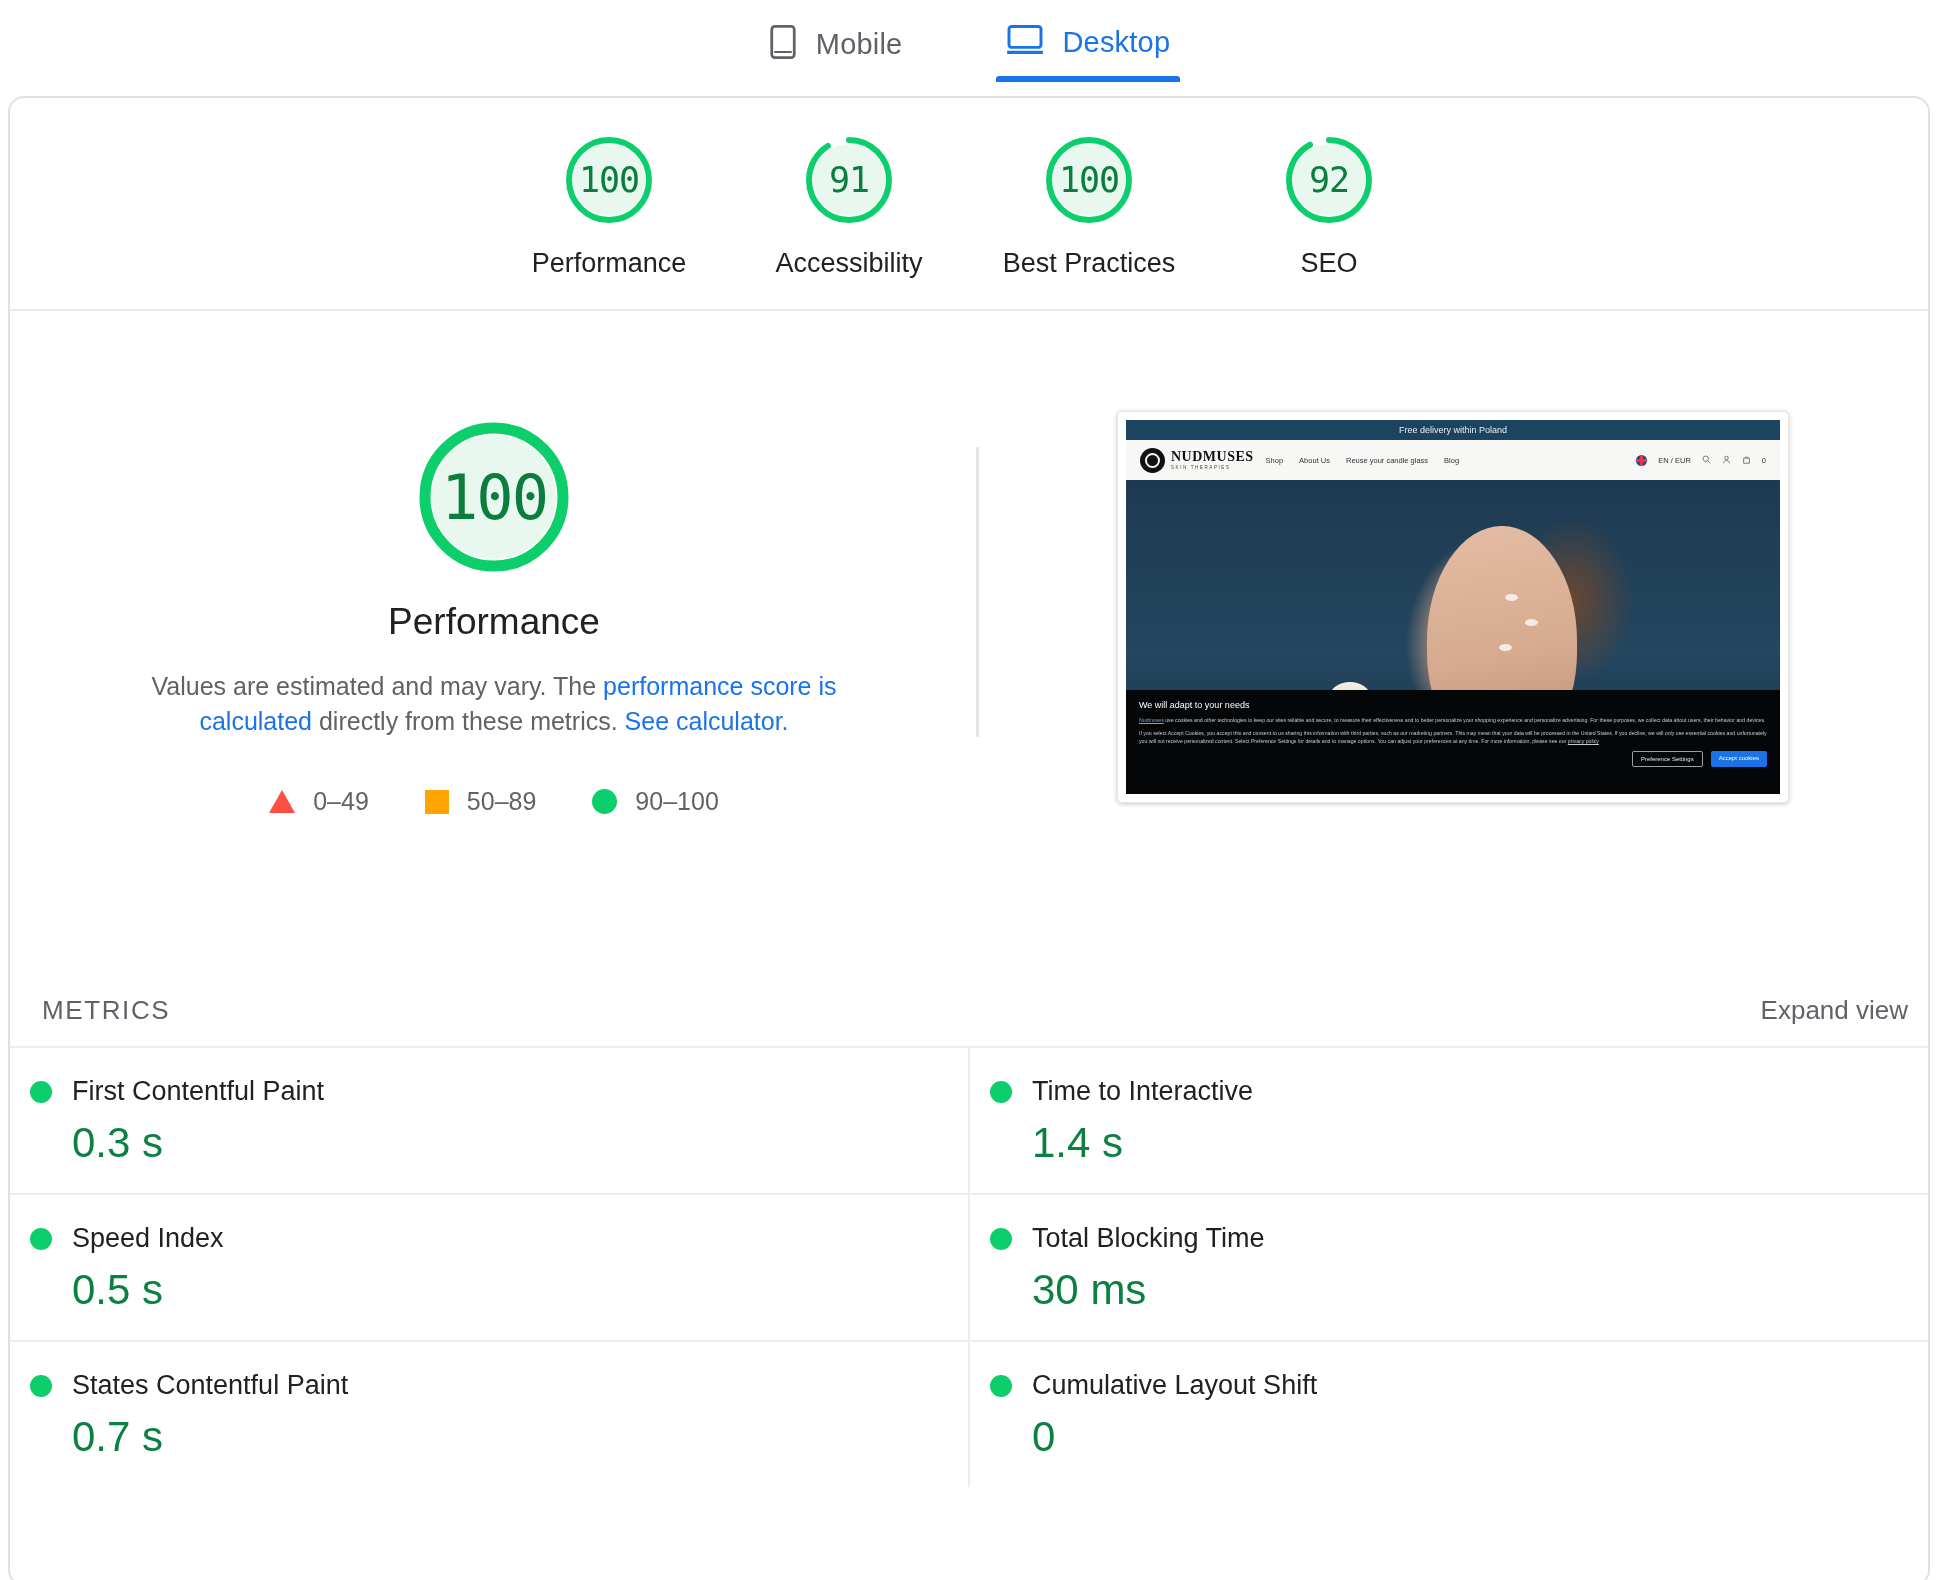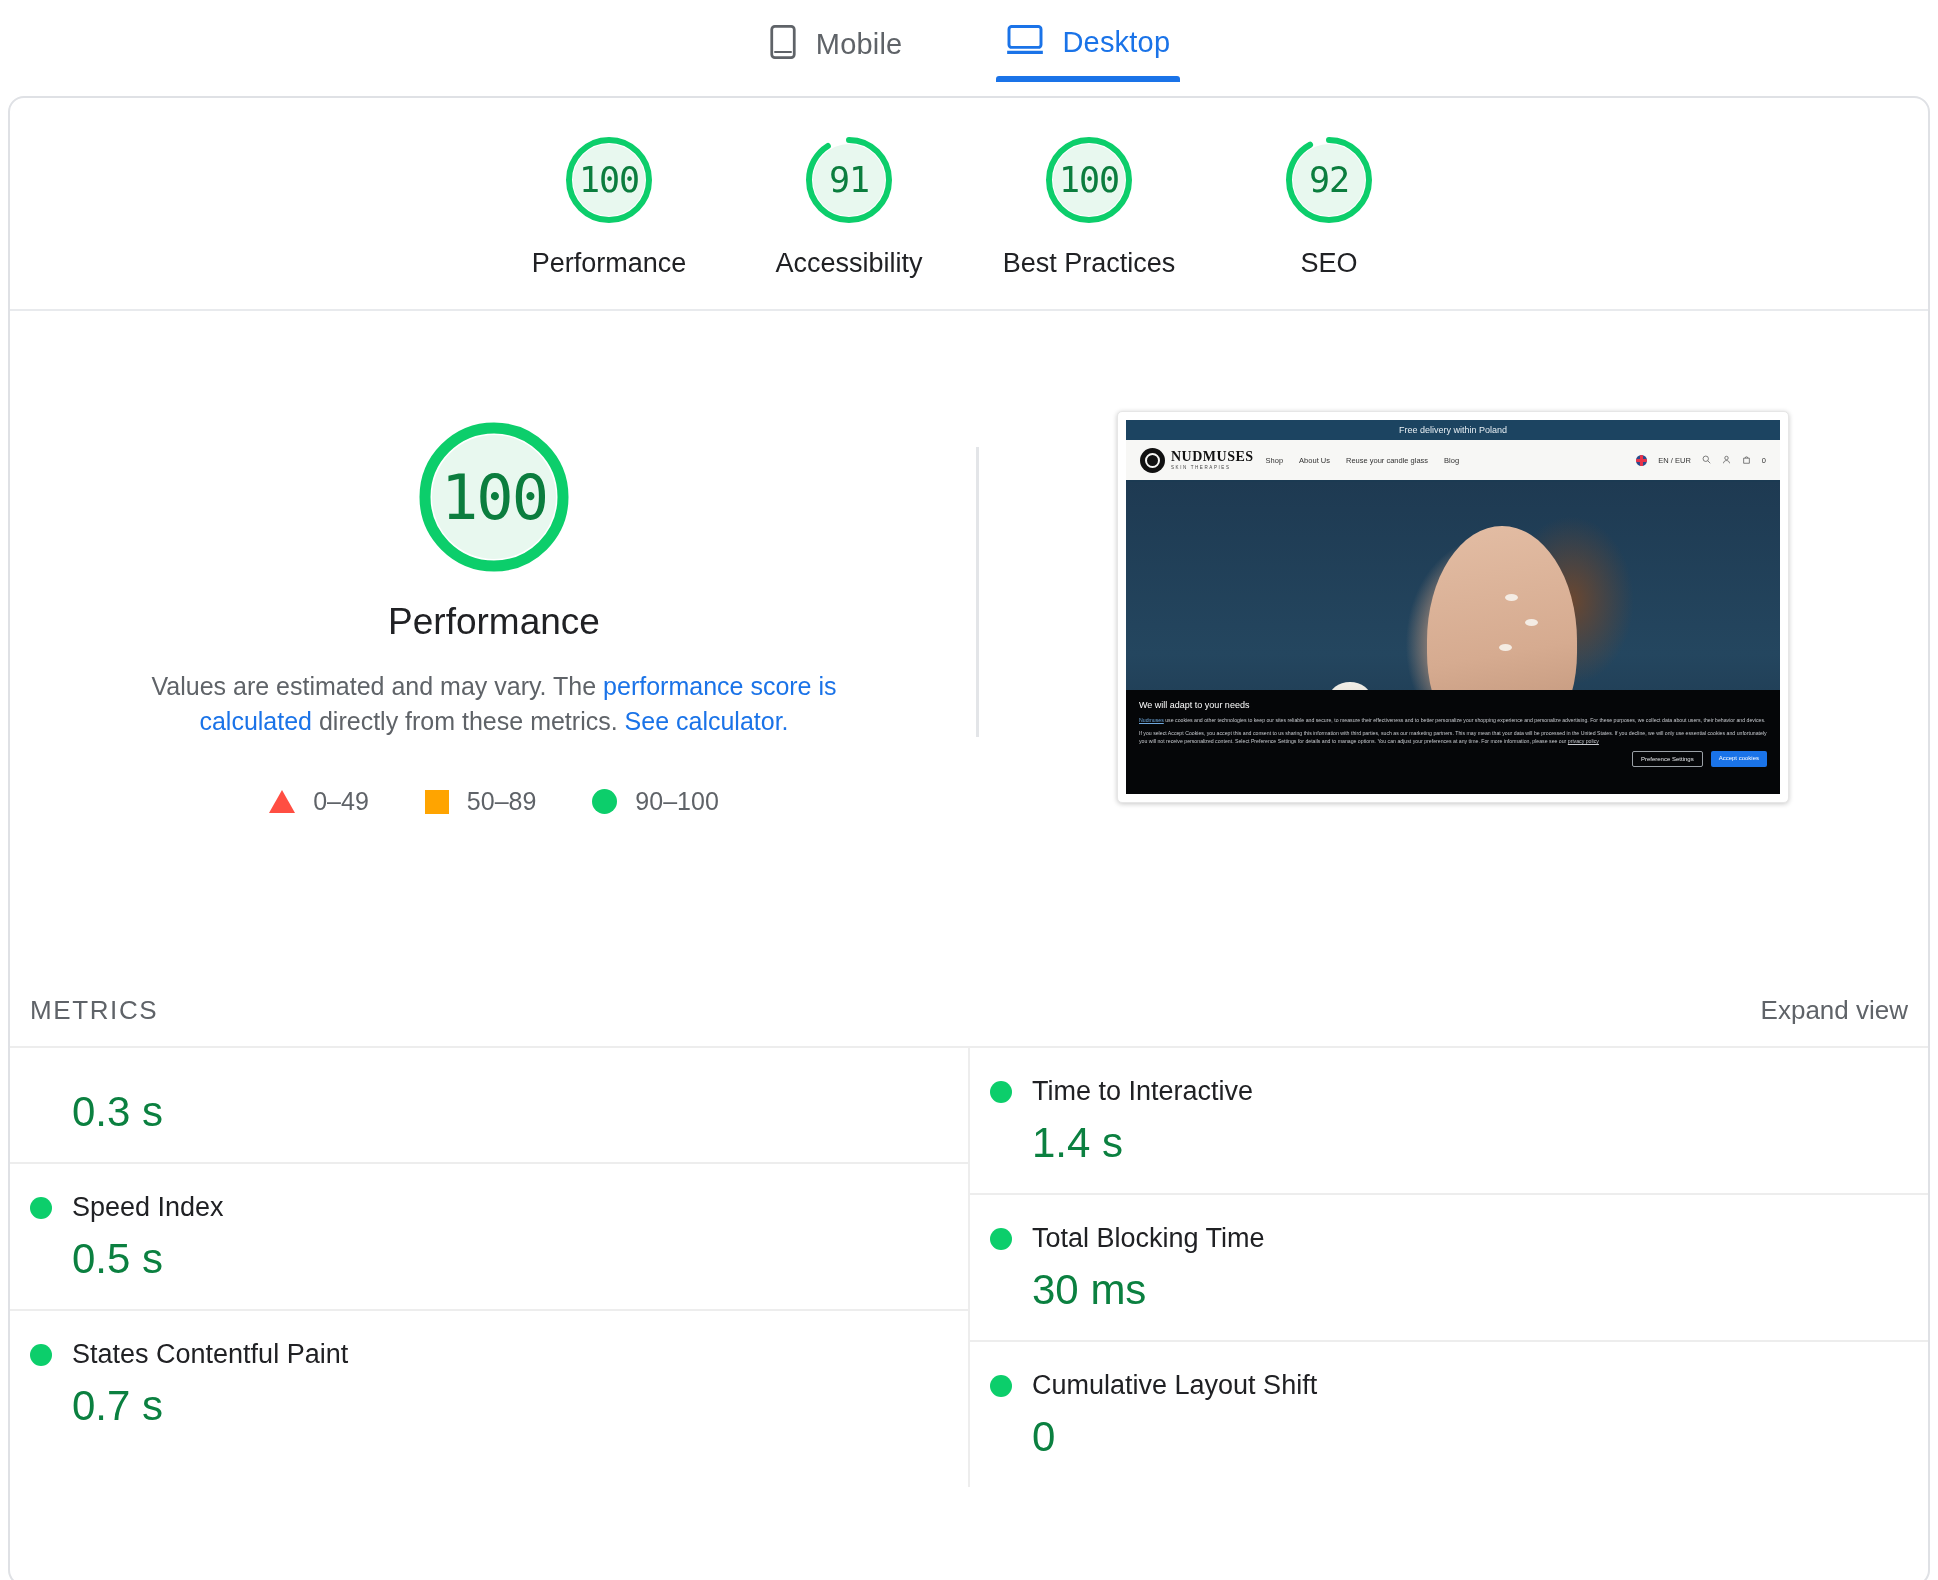--- a/index.html
+++ b/index.html
@@ -301,21 +301,21 @@
     font-size: 6px; padding: 4px 8px; border-radius: 2px;
   }
   .t-btn.outline { border: 1px solid #9aa0a6; color: #e8eaed; }
   .t-btn.solid { background: #1a73e8; color: #fff; }
 
   
   .metrics-head {
     display: flex;
     align-items: baseline;
     justify-content: space-between;
-    padding: 0 20px 0 20px;
+    padding: 0 20px 0 32px;
     margin-top: 4px;
   }
   .metrics-title {
     font-size: 26px;
     letter-spacing: 1.6px;
     color: #5f6368;
     text-transform: uppercase;
   }
   .expand-view {
     font-size: 26px;
@@ -535,20 +535,24 @@
 
   <div class="metrics-head">
     <div class="metrics-title">METRICS</div>
     <div class="expand-view">Expand view</div>
   </div>
 
   <div class="metrics-grid">
     <div class="metrics-col left">
 
       <div class="metric">
+        <div class="metric-head">
+          <span class="metric-dot"></span>
+          <span class="metric-name">First Contentful Paint</span>
+        </div>
         <div class="metric-val">0.3 s</div>
       </div>
 
       <div class="metric">
         <div class="metric-head">
           <span class="metric-dot"></span>
           <span class="metric-name">Speed Index</span>
         </div>
         <div class="metric-val">0.5 s</div>
       </div>

